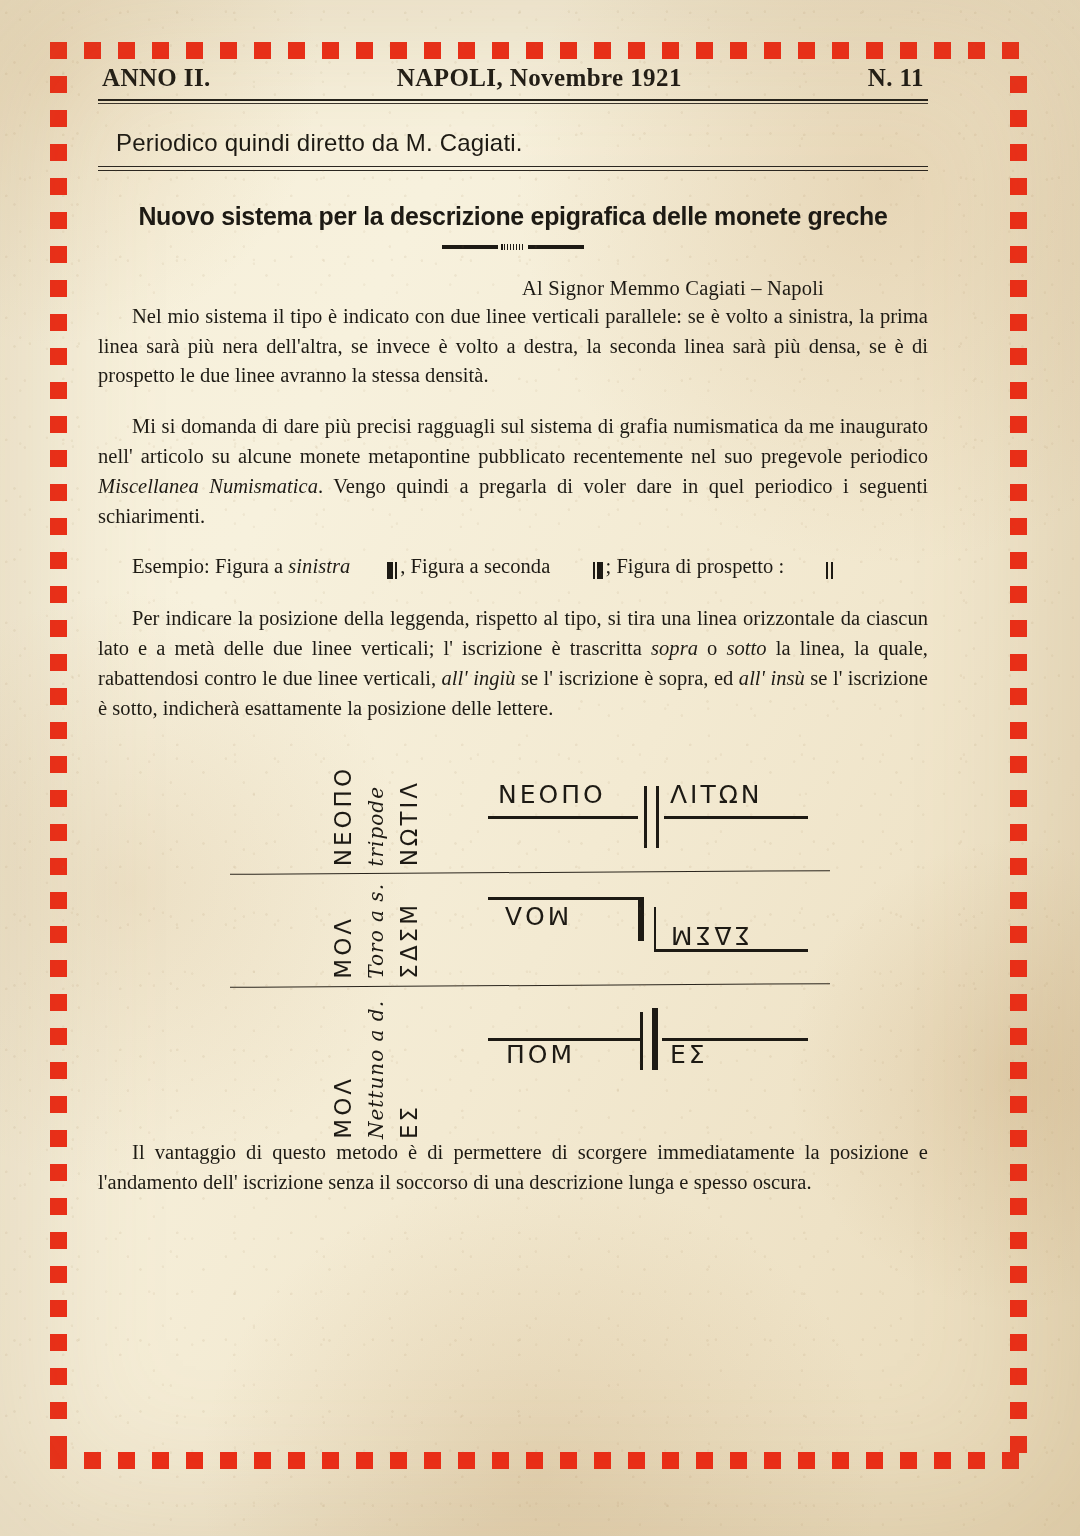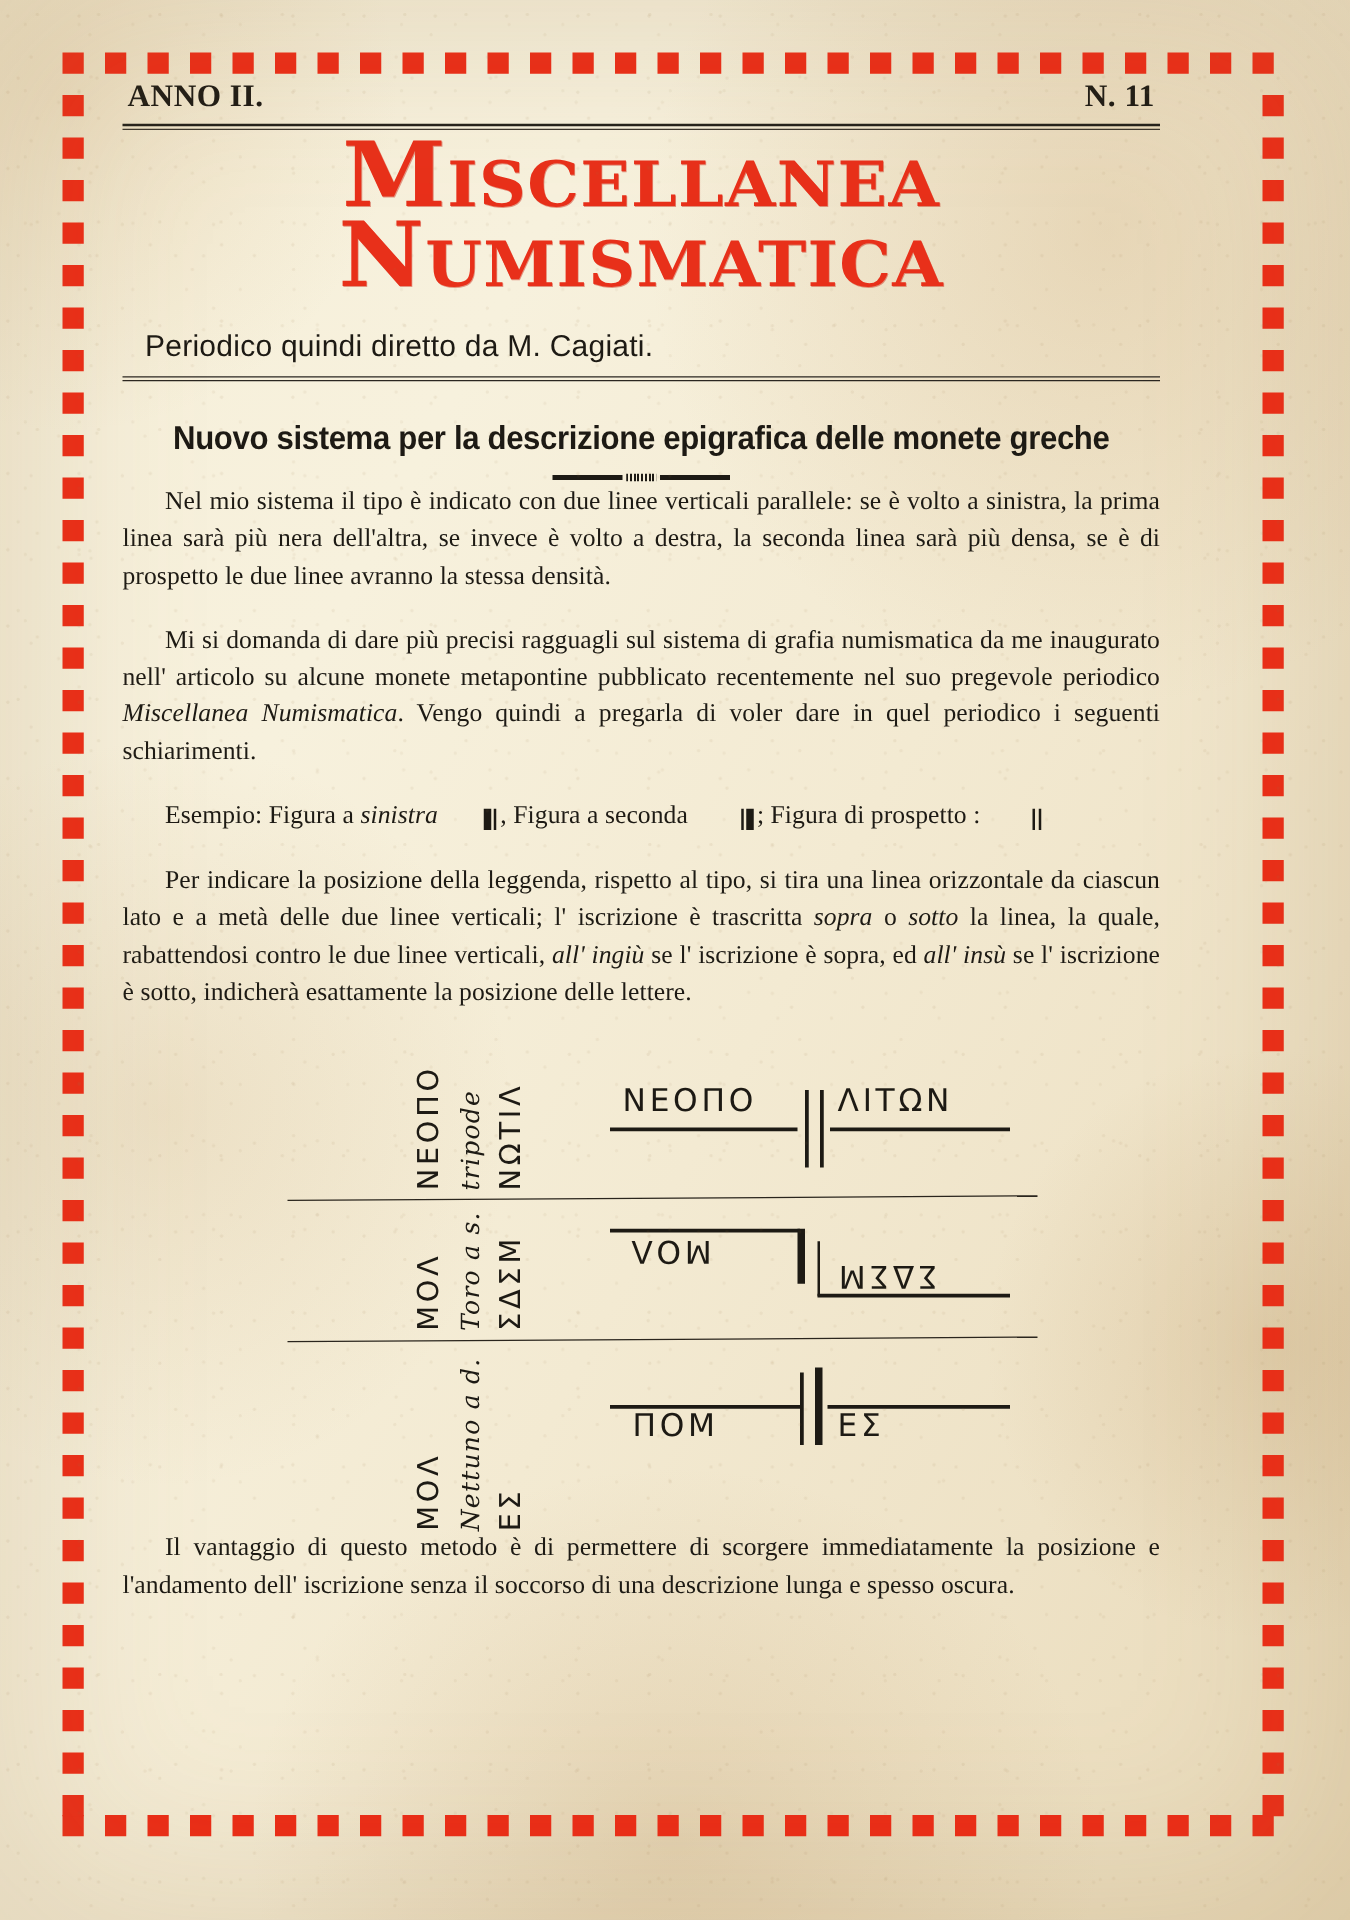--- a/index.html
+++ b/index.html
@@ -371,41 +371,39 @@
       <div class="sq" style="left: 50px; top: 1402px; background: rgb(237, 42, 21);"></div>
       <div class="sq" style="left: 1010px; top: 1402px; background: rgb(237, 42, 21);"></div>
       <div class="sq" style="left: 50px; top: 1436px; background: rgb(237, 42, 21);"></div>
       <div class="sq" style="left: 1010px; top: 1436px; background: rgb(237, 42, 21);"></div>
     </div>
 
   <div class="content">
 
     <div class="topline">
       <span>ANNO II.</span>
+      <span class="mid">NAPOLI, Novembre 1921</span>
       <span>N. 11</span>
     </div>
     <div class="rule-double"></div>
 
-    <div class="masthead">
-      <div class="mast-line mast1">Miscellanea</div>
-      <div class="mast-line mast2">Numismatica</div>
-    </div>
 
     <div class="editorial">
       <div>Periodico quindi diretto da M. Cagiati.</div>
     </div>
     <div class="rule-double2"></div>
 
     <div class="article-title">Nuovo sistema per la descrizione epigrafica delle monete greche</div>
     <div class="ornament">
       <span class="orn-bar" style="width:56px"></span>
       <span class="orn-dots"></span>
       <span class="orn-bar" style="width:56px"></span>
     </div>
 
+    <div class="addressee">Al Signor Memmo Cagiati – Napoli</div>
 
     <p class="body-p"><span>Nel mio sistema il tipo è indicato con due linee verticali parallele: se è volto a sinistra, la prima linea sarà più nera dell'altra, se invece è volto a destra, la seconda linea sarà più densa, se è di prospetto le due linee avranno la stessa densità.</span></p>
     <p class="body-p"><span>Mi si domanda di dare più precisi ragguagli sul sistema di grafia numismatica da me inaugurato nell' articolo su alcune monete metapontine pubblicato recentemente nel suo pregevole periodico <em>Miscellanea Numismatica</em>. Vengo quindi a pregarla di voler dare in quel periodico i seguenti schiarimenti.</span></p>
 
     <p class="body-p"><span>Esempio: Figura a </span><em>sinistra</em><span class="gl"><i class="thick"></i><i class="thin"></i></span><span>, Figura a seconda </span><span class="gl"><i class="thin"></i><i class="thick"></i></span><span>; Figura di prospetto : </span><span class="gl"><i class="thin"></i><i class="thin"></i></span></p>
 
     <p class="body-p"><span>Per indicare la posizione della leggenda, rispetto al tipo, si tira una linea orizzontale da ciascun lato e a metà delle due linee verticali; l' iscrizione è trascritta <em>sopra</em> o <em>sotto</em> la linea, la quale, rabattendosi contro le due linee verticali, <em>all' ingiù</em> se l' iscrizione è sopra, ed <em>all' insù</em> se l' iscrizione è sotto, indicherà esattamente la posizione delle lettere.</span></p>
 
     <div class="diagrams">
 

